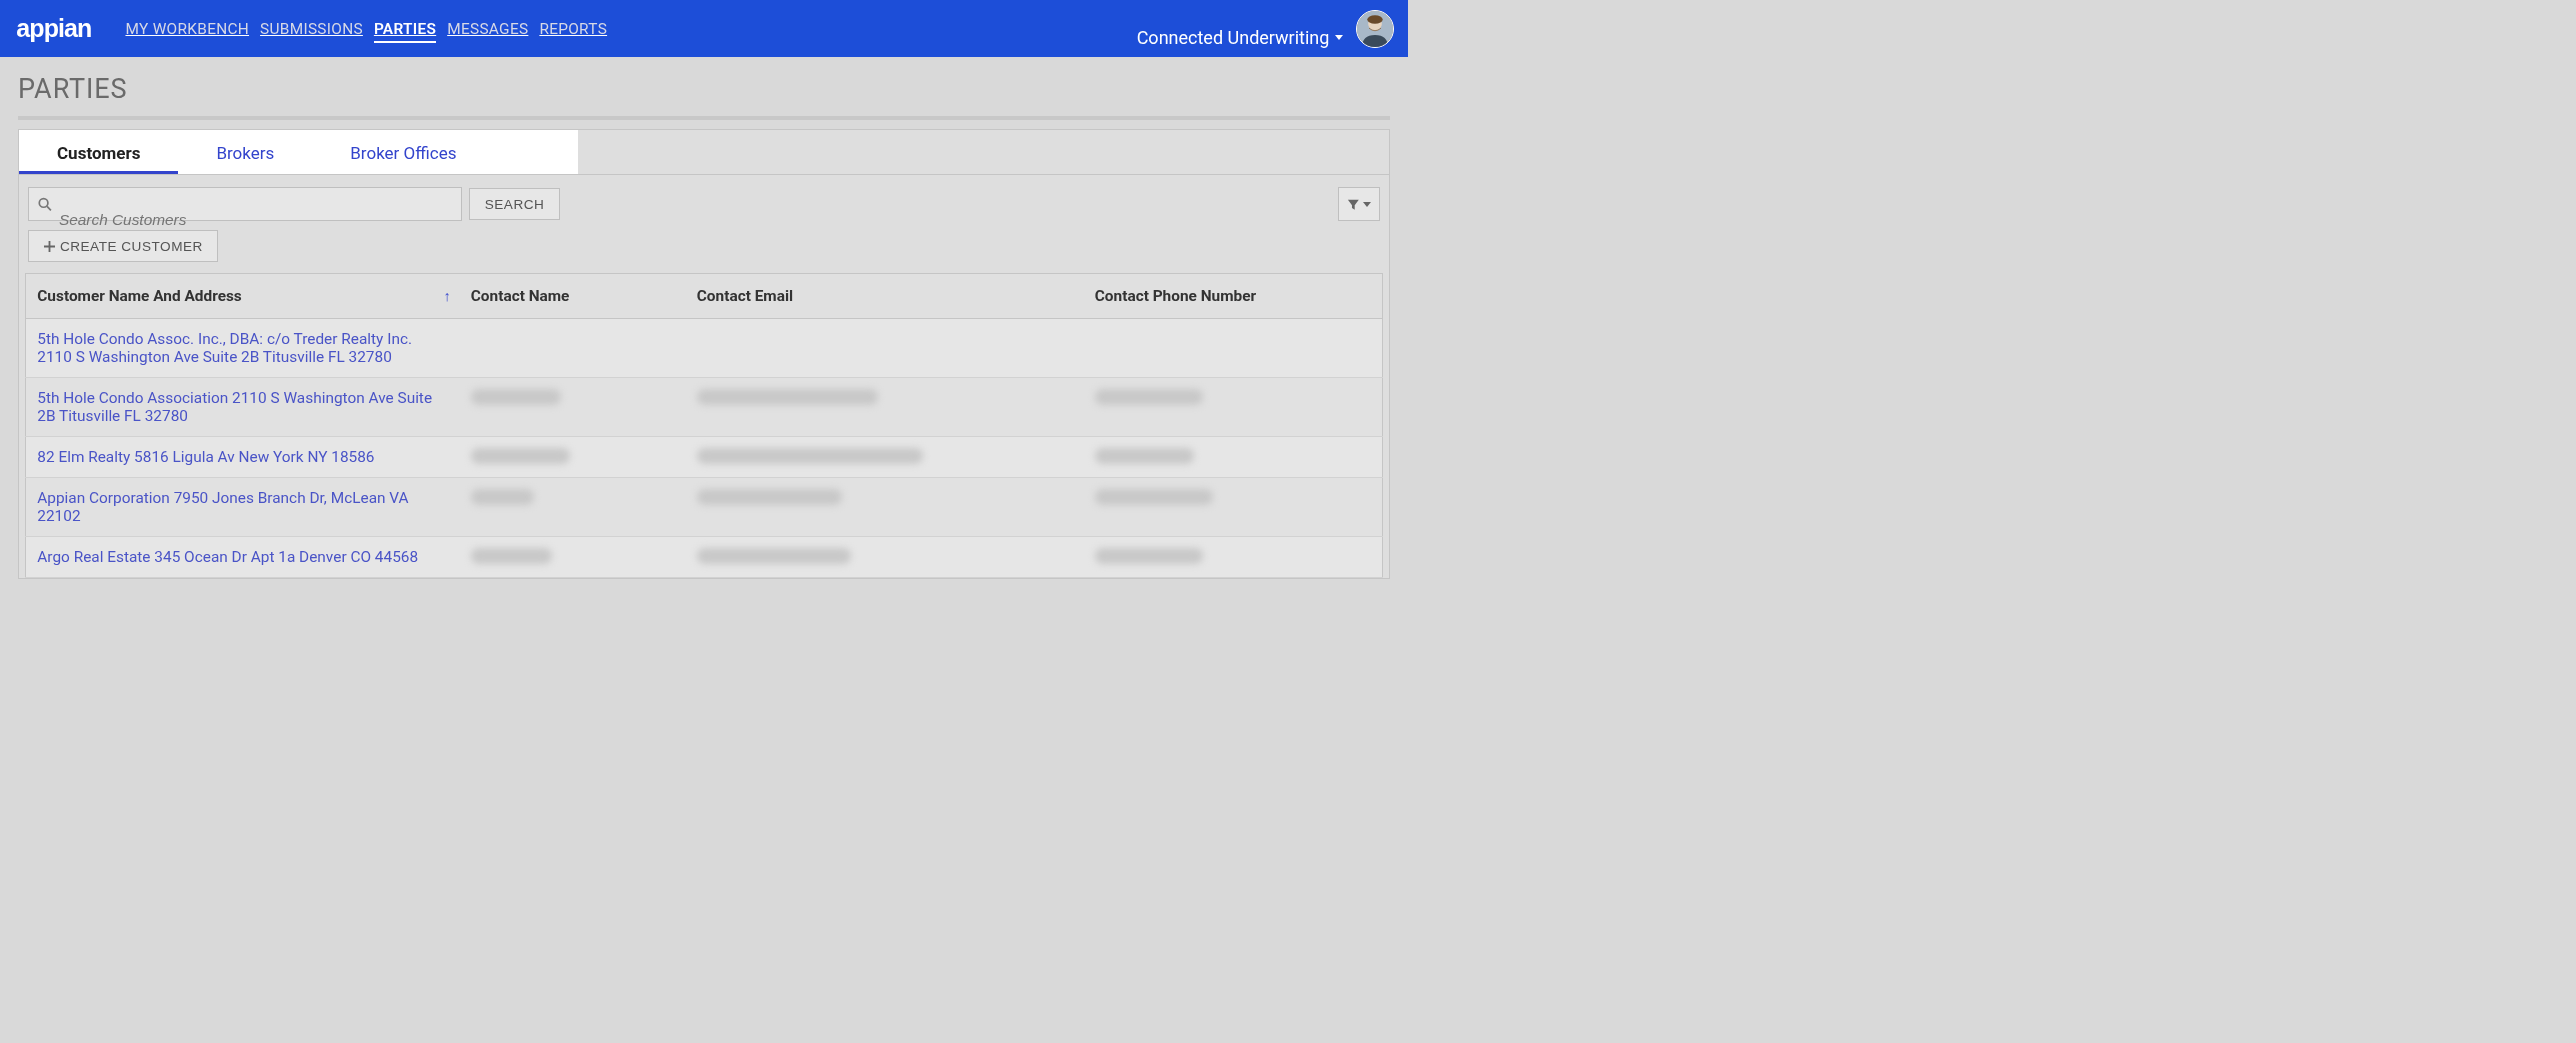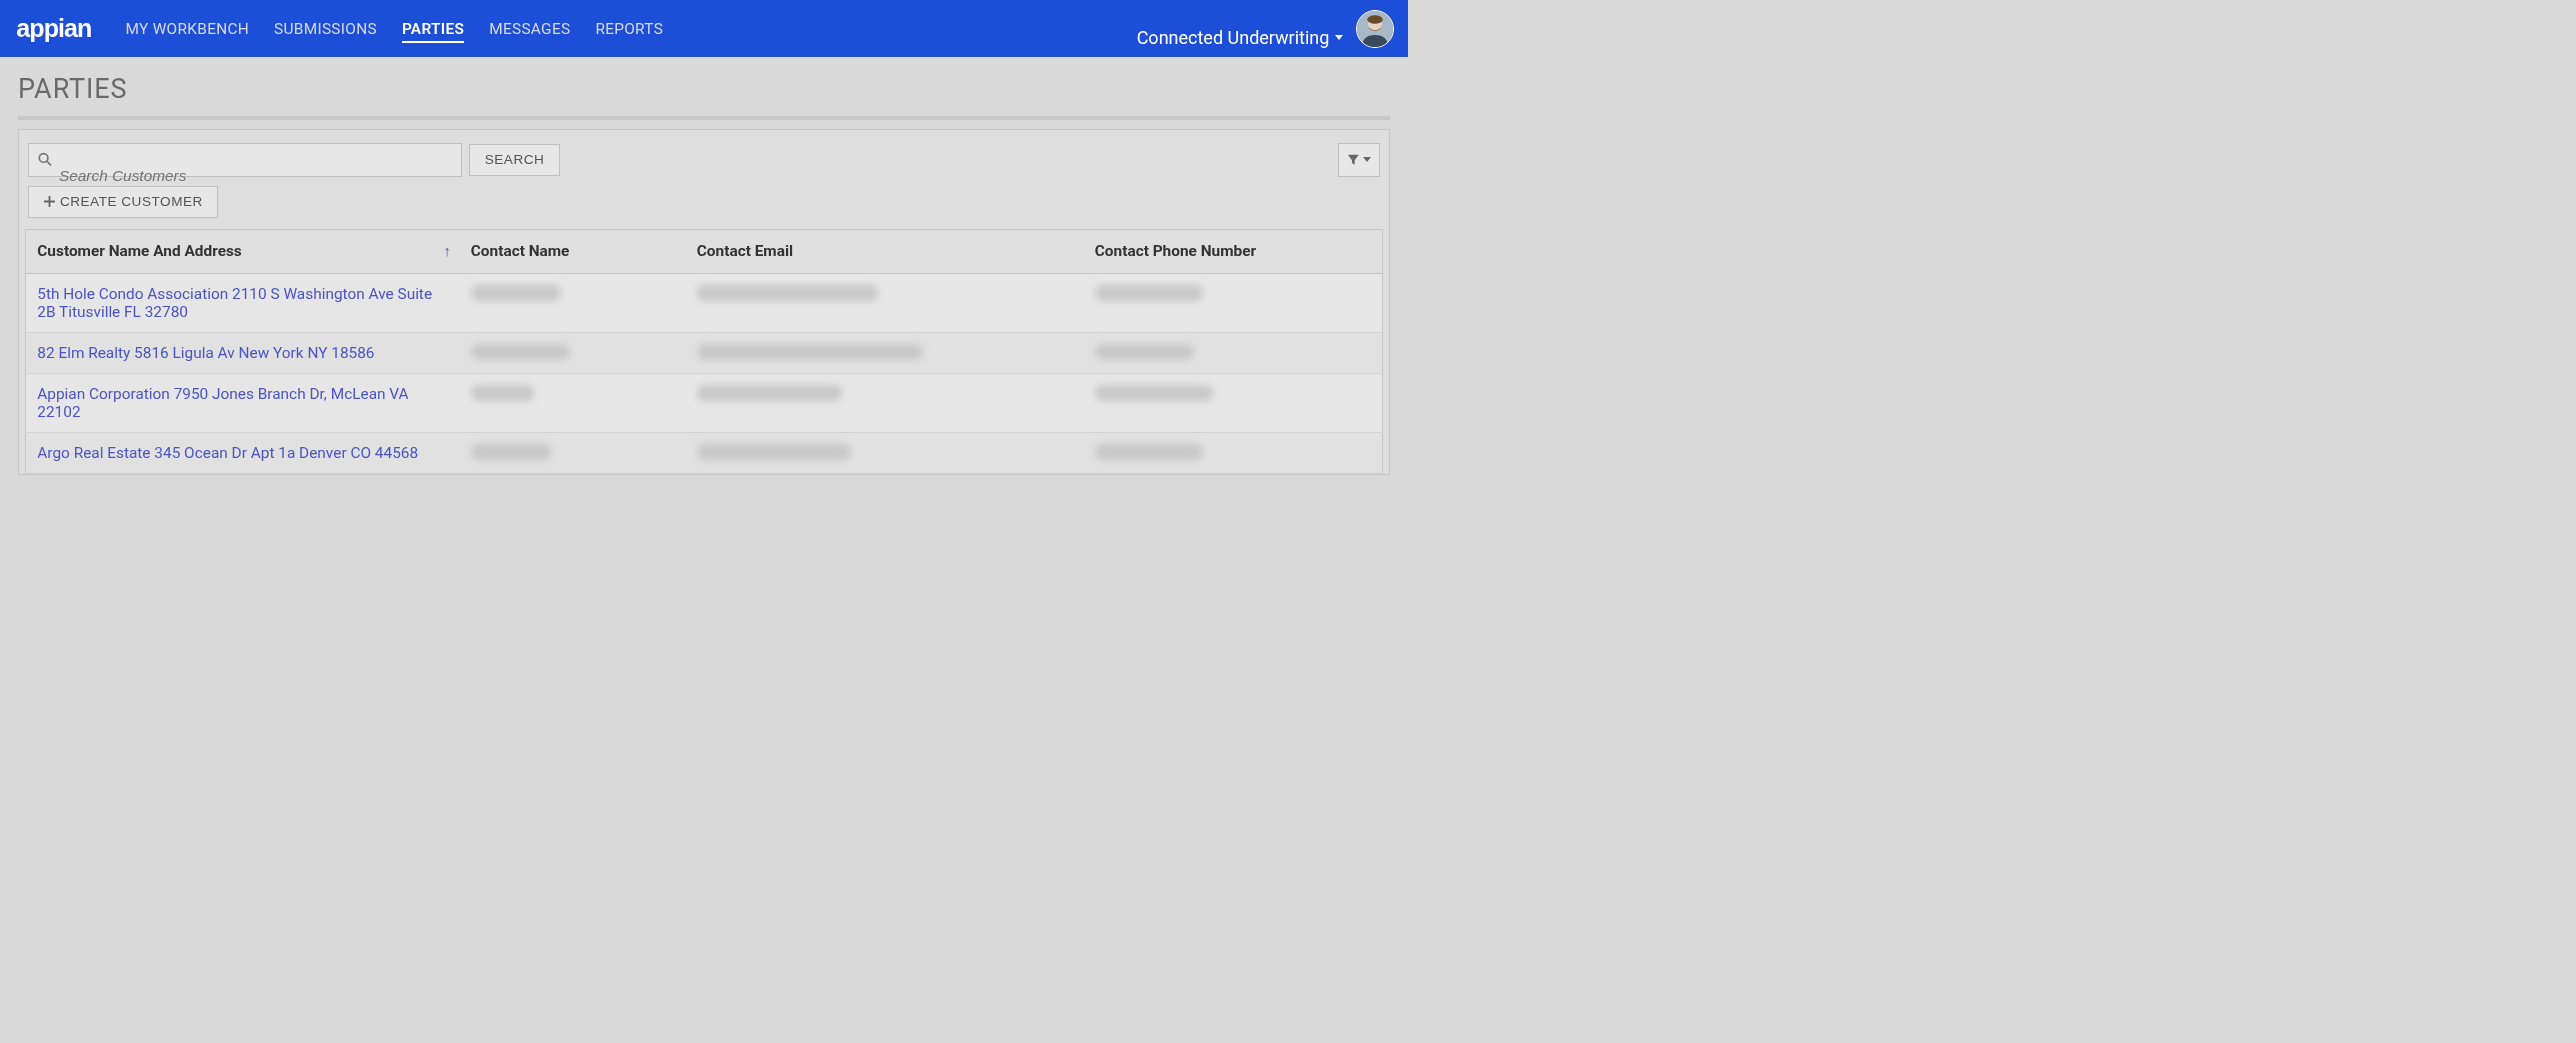--- a/index.html
+++ b/index.html
@@ -17,21 +17,21 @@
     padding: 0 14.5px 0 16.3px;
     color: #fff;
   }
   .logo {
     font-weight: 700;
     font-size: 25px;
     letter-spacing: -0.9px;
     margin-right: 34px;
     font-family: Arial, sans-serif;
   }
-  .nav { display: flex; gap: 25px; flex: 1; }
+  .nav { display: flex; gap: 11px; flex: 1; text-decoration: underline; }
   .nav-item {
     text-transform: uppercase;
     font-size: 15.4px;
     color: #d7d9e6;
     cursor: pointer;
     padding: 5.4px 0;
     letter-spacing: 0.3px;
   }
   .nav-item.active {
     color: #fff;
@@ -205,20 +205,28 @@
       </svg>
     </div>
   </div>
 </div>
 
 <div class="page">
   <div class="page-title">PARTIES</div>
   <div class="hr"></div>
 
   <div class="panel">
+    <div class="tabs-outer">
+      <div class="tabs">
+        <div class="tab active">Customers</div>
+        <div class="tab">Brokers</div>
+        <div class="tab">Broker Offices</div>
+      </div>
+      <div class="tabs-spacer"></div>
+    </div>
 
     <div class="toolbar">
       <div class="search-box">
         <svg width="14.5" height="14.5" viewBox="0 0 16 16">
           <circle cx="6.5" cy="6.5" r="5" stroke="#777" stroke-width="2" fill="none"></circle>
           <line x1="10.5" y1="10.5" x2="15" y2="15" stroke="#777" stroke-width="2"></line>
         </svg>
         <input type="text" placeholder="Search Customers" style="">
       </div>
       <button class="btn">SEARCH</button>
@@ -247,20 +255,26 @@
             <span>Customer Name And Address</span>
             <span class="sort-arrow">↑</span>
           </th>
           <th class="col-contact">Contact Name</th>
           <th class="col-email">Contact Email</th>
           <th class="col-phone">Contact Phone Number</th>
         </tr>
       </thead>
       <tbody>
         <tr>
+          <td><span class="link">5th Hole Condo Assoc. Inc., DBA: c/o Treder Realty Inc. 2110 S Washington Ave Suite 2B Titusville FL 32780</span></td>
+          <td></td>
+          <td></td>
+          <td></td>
+        </tr>
+        <tr>
           <td><span class="link">5th Hole Condo Association 2110 S Washington Ave Suite 2B Titusville FL 32780</span></td>
           <td><span class="blur" style="width:90px">x</span></td>
           <td><span class="blur" style="width:181px">x</span></td>
           <td><span class="blur" style="width:108px">x</span></td>
         </tr>
         <tr>
           <td><span class="link">82 Elm Realty 5816 Ligula Av New York NY 18586</span></td>
           <td><span class="blur" style="width:99px">x</span></td>
           <td><span class="blur" style="width:226px">x</span></td>
           <td><span class="blur" style="width:99px">x</span></td>

